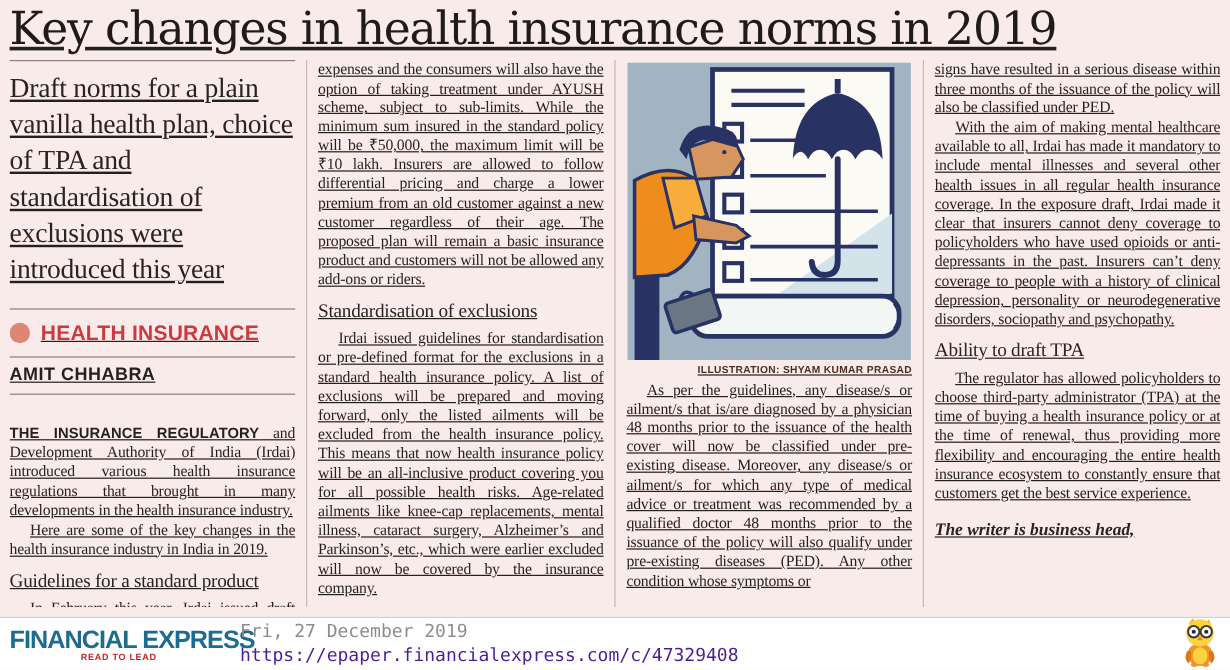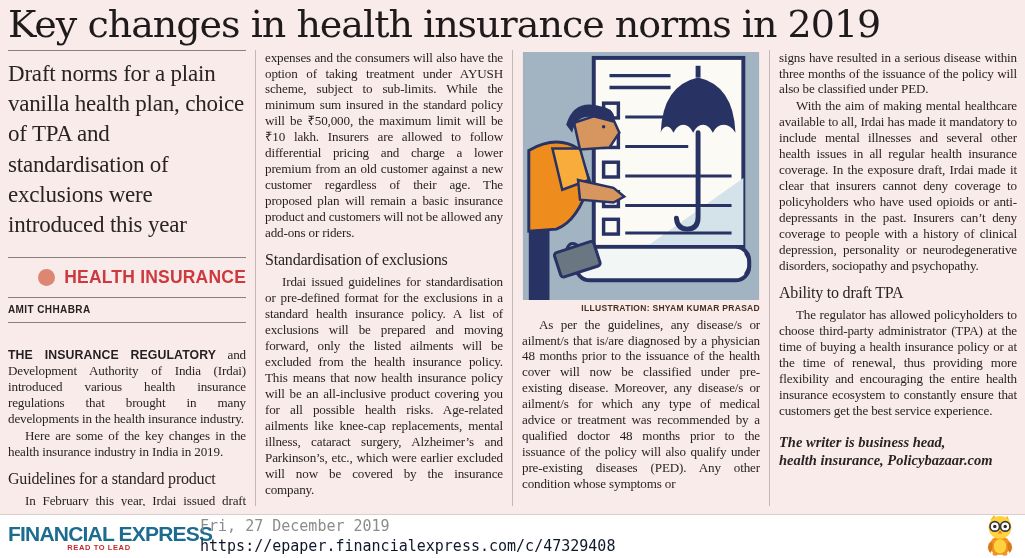--- a/index.html
+++ b/index.html
@@ -4,21 +4,21 @@
 <style>
   * { box-sizing: border-box; margin: 0; padding: 0; }
   html, body { width: 1025px; height: 558px; }
   body {
     background: #f9ebe9;
     font-family: "Liberation Serif", serif;
     color: #241f20;
     overflow: hidden;
     position: relative;
   }
-  .page { width: 1025px; height: 514px; overflow: hidden; }
+  .page { width: 1025px; height: 514px; overflow: hidden; text-decoration: underline; }
   h1.headline {
     font-family: "DejaVu Serif", "Liberation Serif", serif;
     font-size: 38px;
     font-weight: 500;
     line-height: 1.12;
     letter-spacing: -1px;
     padding: 3px 10px 4px 8px;
     color: #1f1a1b;
     white-space: nowrap;
   }
@@ -39,36 +39,36 @@
 
   .rule { border-top: 1px solid #8b7f7d; }
 
   .standfirst {
     font-size: 23px;
     line-height: 1.32;
     letter-spacing: -0.2px;
     padding: 8px 0 16px;
     color: #2a2324;
   }
-  .kicker { display: flex; align-items: center; gap: 9px; padding: 9px 0; justify-content: flex-end; }
+  .kicker { display: flex; align-items: center; gap: 9px; padding: 9px 0; }
   .kicker .dot {
     width: 17px; height: 17px; border-radius: 50%;
     background: #dd8672; flex: 0 0 auto;
   }
   .kicker-label {
     font-family: "Liberation Sans", sans-serif;
     font-weight: bold;
     font-size: 17.5px;
     letter-spacing: 0.2px;
     color: #cc393e;
   }
   .author {
     font-family: "Liberation Sans", sans-serif;
     font-weight: bold;
-    font-size: 10px;
+    font-size: 15px;
     letter-spacing: 0.4px;
     color: #241f20;
     padding: 6px 0 7px;
   }
   .body {
     font-size: 13.1px;
     line-height: 1.22;
     letter-spacing: -0.15px;
     text-align: justify;
     margin-bottom: 1px;
@@ -138,21 +138,21 @@
     margin-top: -3px;
   }
   .epaper-info {
     font-family: "DejaVu Sans Mono", "Liberation Mono", monospace;
     font-size: 15px;
     line-height: 1.3;
     color: #8c8c8c;
     margin-left: 10px;
     white-space: nowrap;
   }
-  .epaper-info .url { display: block; text-decoration: none; color: #0f172a; }
+  .epaper-info .url { display: block; text-decoration: none; color: #4c1d95; }
   .owl { position: absolute; right: 6px; bottom: 2px; width: 38px; height: 42px; }
 </style>
 </head>
 <body>
 
 <div class="page">
   <h1 class="headline">Key changes in health insurance norms in 2019</h1>
 
   <div class="columns">
 
@@ -236,21 +236,20 @@
       <p class="body indent">As per the guidelines, any disease/s or ailment/s that is/are diagnosed by a physician 48 months prior to the issuance of the health cover will now be classified under pre-existing disease. Moreover, any disease/s or ailment/s for which any type of medical advice or treatment was recommended by a qualified doctor 48 months prior to the issuance of the policy will also qualify under pre-existing diseases (PED). Any other condition whose symptoms or</p>
     </section>
 
     <section class="col">
       <p class="body">signs have resulted in a serious disease within three months of the issuance of the policy will also be classified under PED.</p>
       <p class="body indent">With the aim of making mental healthcare available to all, Irdai has made it mandatory to include mental illnesses and several other health issues in all regular health insurance coverage. In the exposure draft, Irdai made it clear that insurers cannot deny coverage to policyholders who have used opioids or anti-depressants in the past. Insurers can’t deny coverage to people with a history of clinical depression, personality or neurodegenerative disorders, sociopathy and psychopathy.</p>
       <h2 class="subhead">Ability to draft TPA</h2>
       <p class="body indent">The regulator has allowed policyholders to choose third-party administrator (TPA) at the time of buying a health insurance policy or at the time of renewal, thus providing more flexibility and encouraging the entire health insurance ecosystem to constantly ensure that customers get the best service experience.</p>
       <div class="writer-byline">
         <span>The writer is business head,</span><br>
-        <span>health insurance, Policybazaar.com</span>
       </div>
     </section>
 
   </div>
 </div>
 
 <footer>
   <div class="brand-block">
     <div class="brand">FINANCIAL EXPRESS</div>
     <div class="tagline">READ TO LEAD</div>

